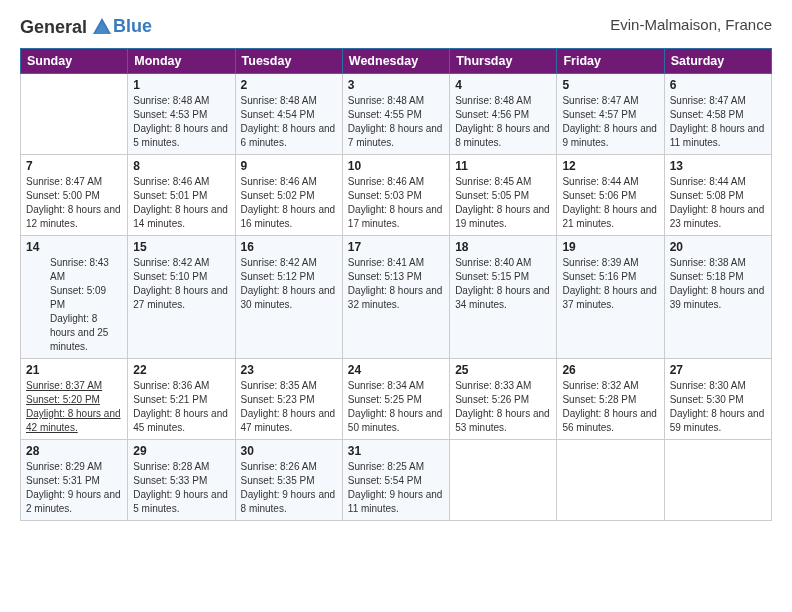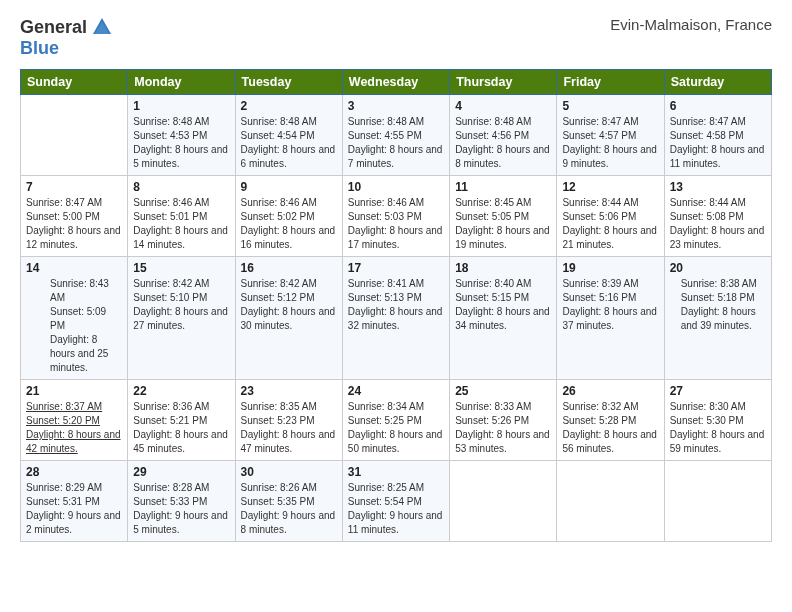--- a/index.html
+++ b/index.html
@@ -16,21 +16,21 @@
       padding: 16px 20px 10px 20px;
     }
     .header {
       display: flex;
       justify-content: space-between;
       align-items: flex-start;
       margin-bottom: 10px;
     }
     .logo {
       display: flex;
-      flex-direction: column;
+      flex-direction: row;
       align-items: flex-start;
     }
     .logo-text {
       display: flex;
       align-items: center;
       gap: 0;
     }
     .logo-general {
       font-size: 18px;
       font-weight: bold;
@@ -59,21 +59,21 @@
       font-size: 15px;
       color: #444;
       font-weight: normal;
     }
     .calendar {
       width: 100%;
       border-collapse: collapse;
       table-layout: fixed;
     }
     .calendar thead th {
-      background: #4d7c0f;
+      background: #701a75;
       color: #fff;
       text-align: left;
       padding: 5px 6px;
       font-size: 12.5px;
       font-weight: bold;
       border: 1px solid #2e6da4;
     }
     .calendar tbody td {
       border: 1px solid #ccc;
       vertical-align: top;
@@ -255,21 +255,21 @@
 Daylight: 8 hours and 34 minutes.</div>
           </td>
           <td>
             <span class="day-number">19</span>
             <div class="cell-text" style="white-space: pre-line;">Sunrise: 8:39 AM
 Sunset: 5:16 PM
 Daylight: 8 hours and 37 minutes.</div>
           </td>
           <td>
             <span class="day-number">20</span>
-            <div class="cell-text" style="white-space: pre-line; margin-left: 11px;">Sunrise: 8:38 AM
+            <div class="cell-text" style="white-space: pre-line;">Sunrise: 8:38 AM
 Sunset: 5:18 PM
 Daylight: 8 hours and 39 minutes.</div>
           </td>
         </tr>
         <tr>
           <td>
             <span class="day-number">21</span>
             <div class="cell-text" style="white-space: pre-line; text-decoration: underline;">Sunrise: 8:37 AM
 Sunset: 5:20 PM
 Daylight: 8 hours and 42 minutes.</div>

